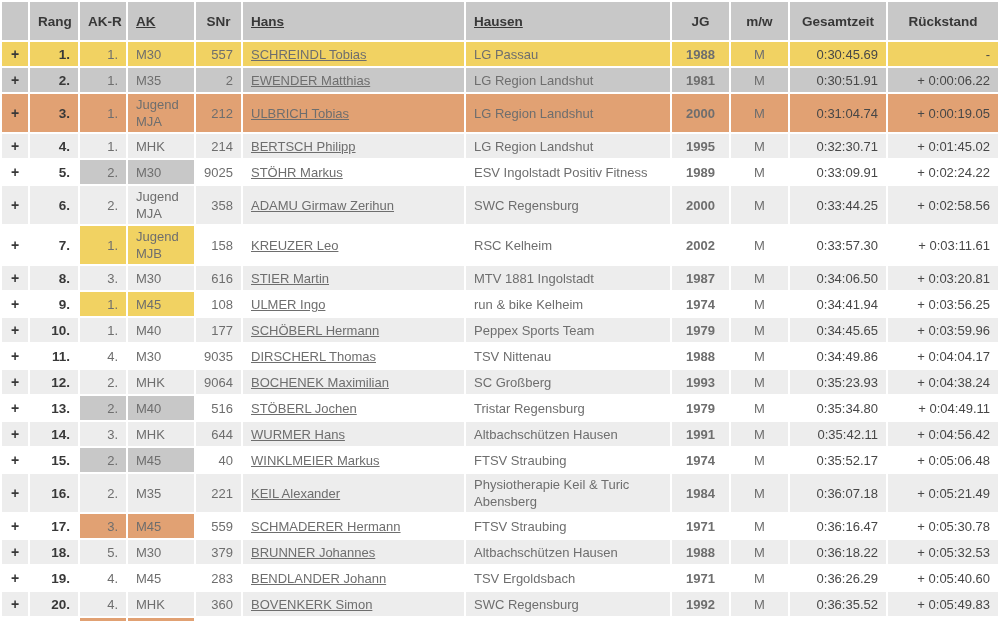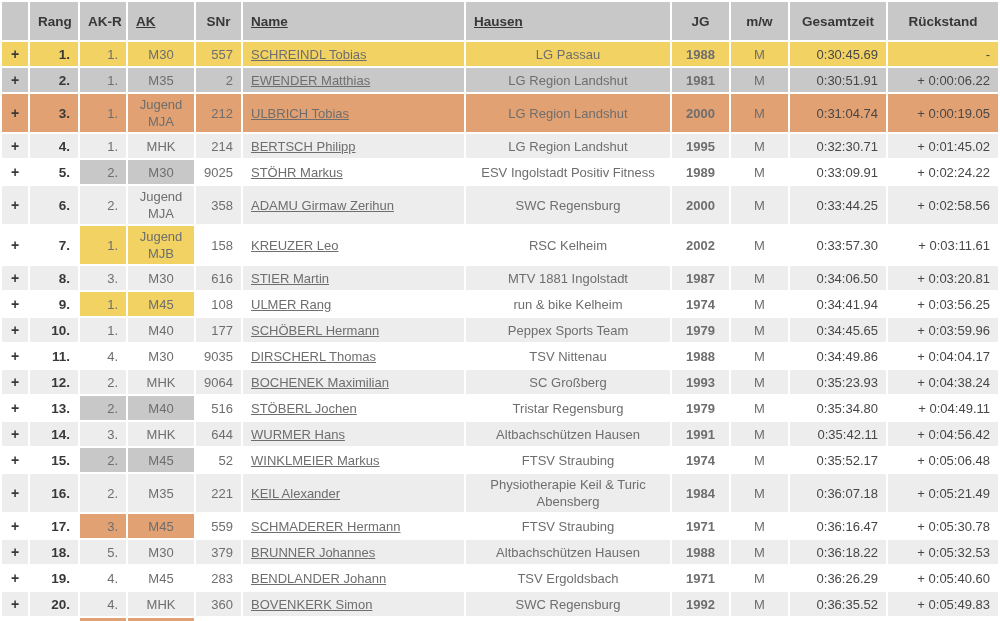--- a/index.html
+++ b/index.html
@@ -56,24 +56,24 @@
   tr.medal-gold td{background:var(--gold);}
   tr.medal-silver td{background:var(--silver);}
   tr.medal-bronze td{background:var(--bronze);}
   td.ak-gold{background:var(--gold);}
   td.ak-silver{background:var(--silver);}
   td.ak-bronze{background:var(--bronze);}
 
   td.c-expand{text-align:center;color:var(--text-dark);font-weight:bold;font-size:14px;}
   td.c-rang{text-align:right;color:var(--text-dark);font-weight:bold;font-size:13.5px;}
   td.c-akr{text-align:right;}
-  td.c-ak{text-align:center;}
+  td.c-ak{text-align:left;}
   td.c-snr{text-align:right;margin-top:22px;}
   td.c-name{text-align:left;white-space:nowrap;text-decoration:underline;}
-  td.c-verein{text-align:center;}
+  td.c-verein{text-align:left;}
   td.c-jg{text-align:center;font-weight:bold;}
   td.c-mw{text-align:center;}
   td.c-zeit{text-align:right;color:var(--text-time);}
   td.c-rueck{text-align:right;color:var(--text-time);}
 
   .expand-btn{cursor:pointer;display:inline-block;}
 </style>
 </head>
 <body>
 
@@ -91,21 +91,21 @@
       <col class="w-zeit">
       <col class="w-rueck">
   </colgroup>
   <thead>
     <tr>
       <th class="h-expand"></th>
       <th class="h-rang">Rang</th>
       <th class="h-akr">AK-R</th>
       <th class="h-ak">AK</th>
       <th class="h-snr">SNr</th>
-      <th class="h-name">Name</th>
+      <th class="h-name">Hans</th>
       <th class="h-verein">Hausen</th>
       <th class="h-jg">JG</th>
       <th class="h-mw">m/w</th>
       <th class="h-zeit">Gesamtzeit</th>
       <th class="h-rueck">Rückstand</th>
     </tr>
   </thead>
   <tbody id="tbody">
       <tr class="medal-gold">
         <td class="c-expand"><span class="expand-btn">+</span></td>
@@ -210,21 +210,21 @@
         <td class="c-mw">M</td>
         <td class="c-zeit">0:34:06.50</td>
         <td class="c-rueck">+ 0:03:20.81</td>
       </tr>
       <tr>
         <td class="c-expand"><span class="expand-btn">+</span></td>
         <td class="c-rang">9.</td>
         <td class="c-akr ak-gold">1.</td>
         <td class="c-ak ak-gold">M45</td>
         <td class="c-snr">108</td>
-        <td class="c-name">ULMER Rang</td>
+        <td class="c-name">ULMER Ingo</td>
         <td class="c-verein">run &amp; bike Kelheim</td>
         <td class="c-jg">1974</td>
         <td class="c-mw">M</td>
         <td class="c-zeit">0:34:41.94</td>
         <td class="c-rueck">+ 0:03:56.25</td>
       </tr>
       <tr class="zebra">
         <td class="c-expand"><span class="expand-btn">+</span></td>
         <td class="c-rang">10.</td>
         <td class="c-akr ak-gold">1.</td>
@@ -287,21 +287,21 @@
         <td class="c-jg">1991</td>
         <td class="c-mw">M</td>
         <td class="c-zeit">0:35:42.11</td>
         <td class="c-rueck">+ 0:04:56.42</td>
       </tr>
       <tr>
         <td class="c-expand"><span class="expand-btn">+</span></td>
         <td class="c-rang">15.</td>
         <td class="c-akr ak-silver">2.</td>
         <td class="c-ak ak-silver">M45</td>
-        <td class="c-snr">52</td>
+        <td class="c-snr">40</td>
         <td class="c-name">WINKLMEIER Markus</td>
         <td class="c-verein">FTSV Straubing</td>
         <td class="c-jg">1974</td>
         <td class="c-mw">M</td>
         <td class="c-zeit">0:35:52.17</td>
         <td class="c-rueck">+ 0:05:06.48</td>
       </tr>
       <tr class="zebra">
         <td class="c-expand"><span class="expand-btn">+</span></td>
         <td class="c-rang">16.</td>

